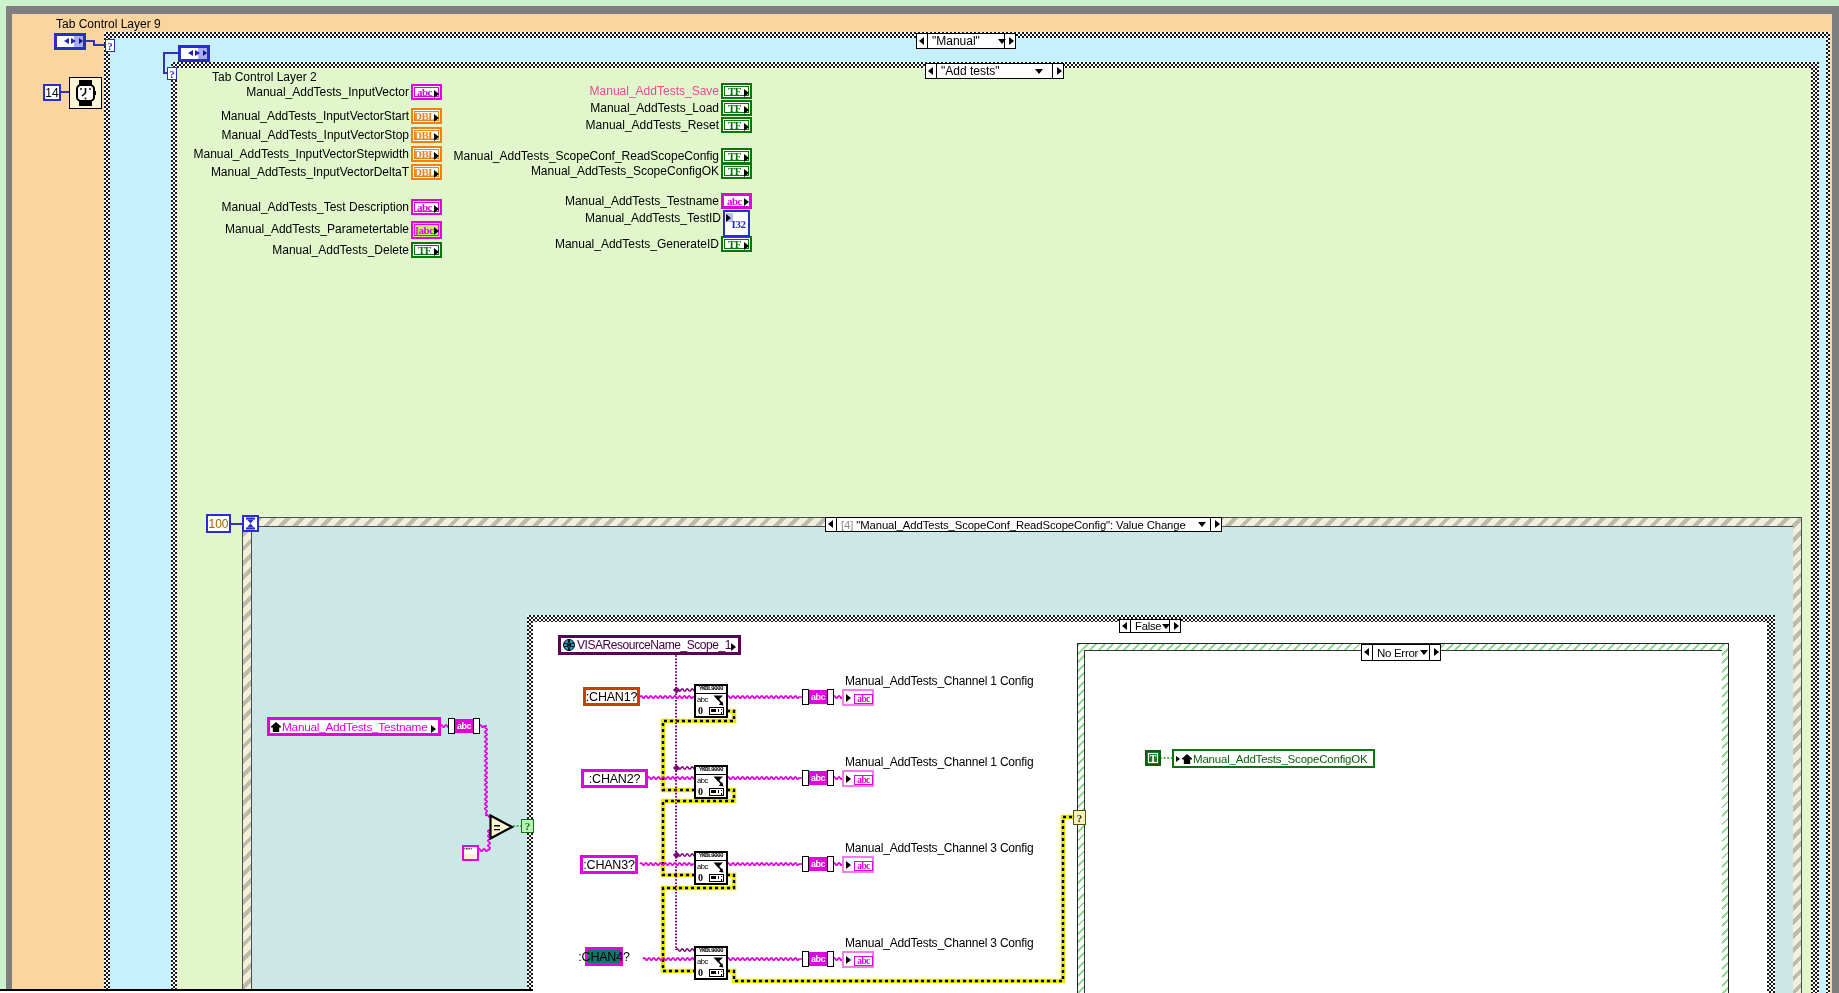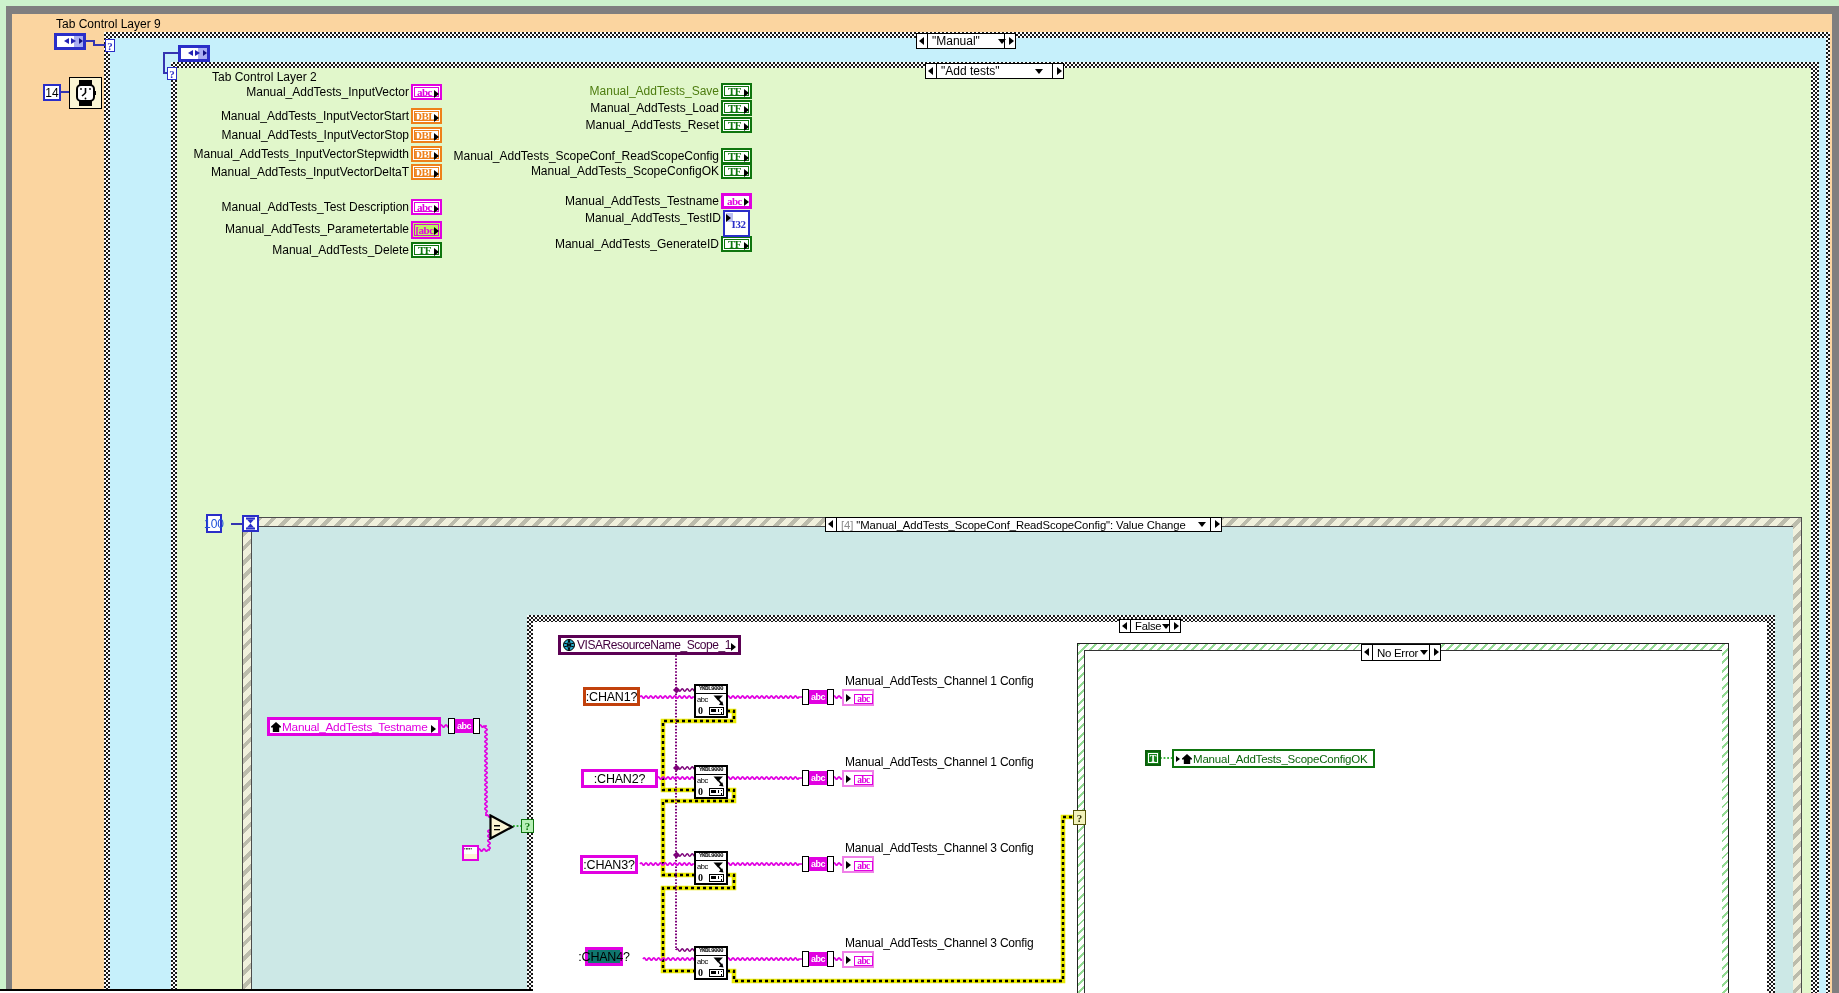--- a/index.html
+++ b/index.html
@@ -185,21 +185,21 @@
     <div class="a" style="left:1px;top:1px;right:1px;bottom:1px;border:1px solid #0e750e;box-sizing:border-box"></div>
     <div class="a" style="left:0;top:0;width:100%;height:100%;display:flex;align-items:center;justify-content:center;font-family:'Liberation Serif',serif;font-weight:bold;font-size:11px;color:#0e750e;padding-right:4px;box-sizing:border-box;letter-spacing:-0.5px">TF</div>
     <div class="tri-r" style="right:1px;top:4px"></div>
   </div>
 <div class="lbl" style="left:-191px;top:243px;width:600px;text-align:right;font-size:12px;color:#000">Manual_AddTests_Delete</div>
 <div class="a" style="left:721px;top:83px;width:31px;height:16px;background:#fff;border:2px solid #0e750e;box-sizing:border-box">
     <div class="a" style="left:1px;top:1px;right:1px;bottom:1px;border:1px solid #0e750e;box-sizing:border-box"></div>
     <div class="a" style="left:0;top:0;width:100%;height:100%;display:flex;align-items:center;justify-content:center;font-family:'Liberation Serif',serif;font-weight:bold;font-size:11px;color:#0e750e;padding-right:4px;box-sizing:border-box;letter-spacing:-0.5px">TF</div>
     <div class="tri-r" style="right:1px;top:4px"></div>
   </div>
-<div class="lbl" style="left:119px;top:84px;width:600px;text-align:right;font-size:12px;color:#4d7c0f">Manual_AddTests_Save</div>
+<div class="lbl" style="left:119px;top:84px;width:600px;text-align:right;font-size:12px;color:#ec4899">Manual_AddTests_Save</div>
 <div class="a" style="left:721px;top:100px;width:31px;height:16px;background:#fff;border:2px solid #0e750e;box-sizing:border-box">
     <div class="a" style="left:1px;top:1px;right:1px;bottom:1px;border:1px solid #0e750e;box-sizing:border-box"></div>
     <div class="a" style="left:0;top:0;width:100%;height:100%;display:flex;align-items:center;justify-content:center;font-family:'Liberation Serif',serif;font-weight:bold;font-size:11px;color:#0e750e;padding-right:4px;box-sizing:border-box;letter-spacing:-0.5px">TF</div>
     <div class="tri-r" style="right:1px;top:4px"></div>
   </div>
 <div class="lbl" style="left:119px;top:101px;width:600px;text-align:right;font-size:12px;color:#000">Manual_AddTests_Load</div>
 <div class="a" style="left:721px;top:117px;width:31px;height:16px;background:#fff;border:2px solid #0e750e;box-sizing:border-box">
     <div class="a" style="left:1px;top:1px;right:1px;bottom:1px;border:1px solid #0e750e;box-sizing:border-box"></div>
     <div class="a" style="left:0;top:0;width:100%;height:100%;display:flex;align-items:center;justify-content:center;font-family:'Liberation Serif',serif;font-weight:bold;font-size:11px;color:#0e750e;padding-right:4px;box-sizing:border-box;letter-spacing:-0.5px">TF</div>
     <div class="tri-r" style="right:1px;top:4px"></div>
@@ -227,21 +227,21 @@
     <div class="a" style="left:0;top:0;width:100%;height:100%;display:flex;align-items:center;justify-content:center;font-family:'Liberation Serif',serif;font-weight:bold;font-size:11px;color:#e101e1;padding-right:4px;box-sizing:border-box;letter-spacing:-0.5px">abc</div>
     <div class="tri-r" style="right:0px;top:2px"></div>
   </div>
 <div class="lbl" style="left:119px;top:194px;width:600px;text-align:right;font-size:12px;color:#000">Manual_AddTests_Testname</div>
 <div class="a" style="left:723px;top:210px;width:27px;height:27px;background:#fff;border:2px solid #2a2ec8;box-sizing:border-box">
     <div class="a" style="left:1px;top:1px;width:7px;height:9px;background:#b9bdf2"></div>
     <div class="a" style="left:0;top:0;width:100%;height:100%;display:flex;align-items:center;justify-content:center;font-family:'Liberation Serif',serif;font-weight:bold;font-size:11px;color:#2a2ec8;padding-left:4px;box-sizing:border-box;letter-spacing:-0.5px">I32</div>
     <div class="tri-r" style="left:1px;top:2px"></div>
   </div>
 <div class="lbl" style="left:121px;top:211px;width:600px;text-align:right;font-size:12px;color:#000">Manual_AddTests_TestID</div>
-<div class="a" style="left:206px;top:514px;width:16px;height:19px;background:#fff;border:2px solid #2a2ec8;box-sizing:border-box;display:flex;align-items:center;justify-content:center;font-size:12px;color:#1d4ed8">100</div>
+<div class="a" style="left:206px;top:514px;width:25px;height:19px;background:#fff;border:2px solid #2a2ec8;box-sizing:border-box;display:flex;align-items:center;justify-content:center;font-size:12px;color:#a16207">100</div>
 <div class="a" style="left:242px;top:515px;width:17px;height:17px;background:#fff;border:2px solid #2a2ec8;box-sizing:border-box"><svg width="13" height="13" viewBox="0 0 13 13">
       <path d="M2 1.5 H11 M2 11.5 H11" stroke="#2a2ec8" stroke-width="2"></path>
       <path d="M3 2.5 H10 L6.5 6.5 Z M3 10.5 H10 L6.5 6.5 Z" fill="#2a2ec8"></path>
     </svg></div>
 <div class="a" style="left:558px;top:635px;width:183px;height:20px;background:#fff;border:3px solid #5c0154;box-sizing:border-box;display:flex;align-items:center">
     <svg width="12" height="12" viewBox="0 0 12 12" style="margin-left:2px">
       <circle cx="6" cy="6" r="5.5" fill="#28aacc" stroke="#000" stroke-width="1"></circle>
       <path d="M1 4 Q6 7 11 4 M1 8 Q6 5 11 8 M6 0.5 Q3 6 6 11.5 M6 0.5 Q9 6 6 11.5" stroke="#000" stroke-width="1" fill="none"></path>
     </svg>
     <span style="color:#42003e;font-size:12px;letter-spacing:-0.45px;margin-left:2px">VISAResourceName_Scope_1</span>
@@ -265,21 +265,21 @@
     </div>
   </div>
 <div class="a" style="left:802px;top:689px;width:7px;height:16px;background:#fff;border:1.5px solid #000;box-sizing:border-box"></div>
 <div class="a" style="left:809px;top:690px;width:18px;height:14px;background:#e101e1;color:#fff;font-size:9px;font-weight:bold;display:flex;align-items:center;justify-content:center;letter-spacing:-0.5px">abc</div>
 <div class="a" style="left:827px;top:689px;width:7px;height:16px;background:#fff;border:1.5px solid #000;box-sizing:border-box"></div>
 <div class="a" style="left:842px;top:689px;width:32px;height:17px;background:#fff;border:2px solid #ef7fe8;box-sizing:border-box">
     <div class="tri-r" style="left:2px;top:3px"></div>
     <div class="a" style="left:10px;top:2.5px;width:19px;height:10px;border:1.5px solid #e101e1;box-sizing:border-box;display:flex;align-items:center;justify-content:center;font-family:'Liberation Serif',serif;font-weight:bold;font-size:9.5px;color:#e101e1;letter-spacing:-0.6px">abc</div>
   </div>
 <div class="lbl" style="left:845px;top:674px;font-size:12px;color:#000;font-weight:normal;letter-spacing:-0.2px">Manual_AddTests_Channel 1 Config</div>
-<div class="a" style="left:581px;top:769px;width:77px;height:19px;background:#fff;border:3px solid #e101e1;box-sizing:border-box;display:flex;align-items:center;justify-content:center;font-size:12.5px;letter-spacing:-0.2px">:CHAN2?</div>
+<div class="a" style="left:581px;top:769px;width:67px;height:19px;background:#fff;border:3px solid #e101e1;box-sizing:border-box;display:flex;align-items:center;justify-content:center;font-size:12.5px;letter-spacing:-0.2px">:CHAN2?</div>
 <div class="a" style="left:694px;top:765px;width:34px;height:34px;background:#fff;border:2px solid #000;box-sizing:border-box">
     <div class="a" style="left:0;top:0;width:30px;height:7px;border-bottom:1px solid #000;font-size:6px;font-weight:bold;letter-spacing:-0.6px;line-height:6px;text-align:center;overflow:hidden;font-family:'Liberation Mono',monospace">YKDL9000</div>
     <div class="a" style="left:1px;top:10px;font-size:7.5px;line-height:7px;letter-spacing:-0.5px">ab c</div>
     <svg class="a" style="left:16px;top:9px" width="13" height="13" viewBox="0 0 13 13">
       <path d="M1.5 0.5 L11 0.5 L6 5.5 Z" fill="#000"></path>
       <path d="M6 4 L10 8.5" stroke="#000" stroke-width="1.8"></path>
       <path d="M11.5 10.5 L6.8 9.8 L10.2 6.2 Z" fill="#000"></path>
     </svg>
     <div class="a" style="left:2px;top:19.5px;font-size:10px;font-weight:bold;line-height:10px;font-family:'Liberation Serif',serif">0</div>
     <div class="a" style="left:13px;top:21px;width:15px;height:8px;border:1.5px solid #000;box-sizing:border-box">

